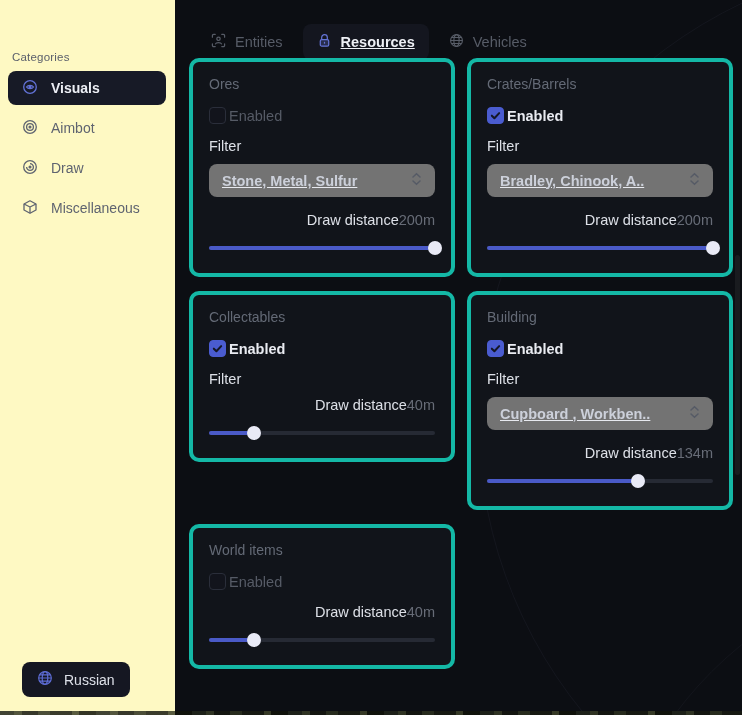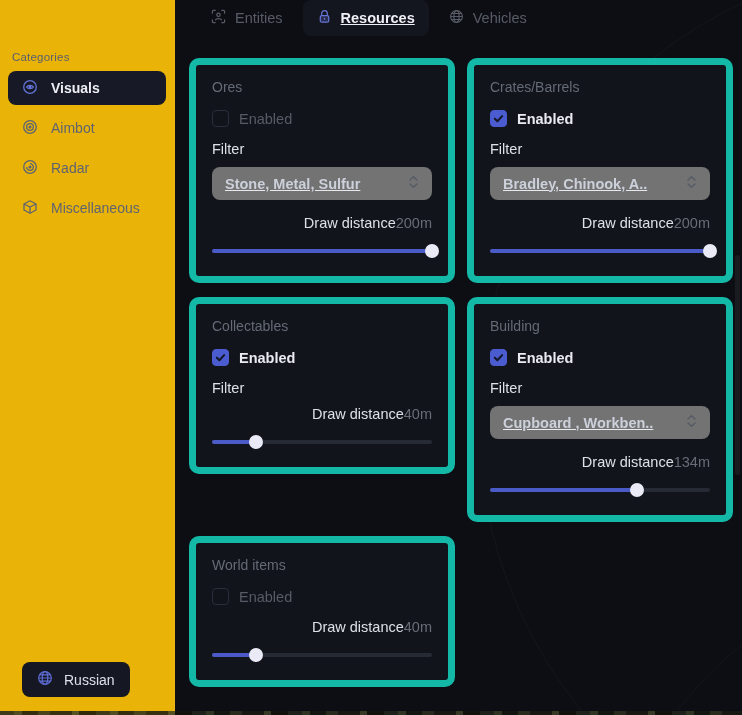--- a/index.html
+++ b/index.html
@@ -12,58 +12,58 @@
   }
   
   .deco-circle { position:absolute; border-radius:50%; border:1px solid rgba(150,160,200,0.06); pointer-events:none; }
   .deco-1 { left:478px; top:-42px; width:924px; height:924px; }
   .deco-2 { left:600px; top:560px; width:760px; height:760px; border-color:rgba(150,160,200,0.05); }
 
   
   .sidebar {
     position:absolute; left:0; top:0; width:175px; height:715px;
     border-right:1px solid rgba(255,255,255,0.055);
-    background:#eab308; z-index:3;
+    background:#fef9c3; z-index:3;
   }
   .categories-label { position:absolute; left:12px; top:51px; font-size:11.5px; color:#5b606b; letter-spacing:0.2px; }
   .side-items { position:absolute; left:8px; top:71px; right:8px; display:flex; flex-direction:column; gap:6px; }
   .side-item {
     display:flex; align-items:center; gap:13px;
     height:34px; padding:0 14px; border-radius:8px;
     color:#5f6470; font-size:14px; cursor:pointer;
   }
   .side-item.on { background:#171a26; color:#eceef4; font-weight:600; }
   .side-item svg { flex:0 0 auto; }
   .lang-btn {
     position:absolute; left:22px; bottom:18px; height:35px;
     display:inline-flex; align-items:center; gap:11px; padding:16px 15px;
     background:#151722; border-radius:8px; font-size:14px; color:#dde0e8; cursor:pointer;
   }
 
   
-  .tabbar { position:absolute; left:197px; top:0; display:flex; align-items:center; gap:6px; z-index:2; }
+  .tabbar { position:absolute; left:197px; top:24px; display:flex; align-items:center; gap:6px; z-index:2; }
   .tab {
     display:flex; align-items:center; gap:9px;
     padding:0 14px; height:36px; border-radius:8px;
     color:#575c67; font-size:14.5px; cursor:pointer;
   }
   .tab.on { background:#14161f; color:#eef0f5; font-weight:700;text-decoration:underline; }
 
   
   .grid {
     position:absolute; left:189px; top:58px; width:544px;
     display:grid; grid-template-columns:266px 266px; column-gap:12px; row-gap:14px;
     align-items:start; z-index:2;
   }
   .card {
-    background:#11141a; border:7px solid #14b8a6; border-radius:10px;
+    background:#11141a; border:4px solid #14b8a6; border-radius:10px;
     padding:14px 16px 18px 16px;
   }
   .card-title { font-size:14px; color:#646a76; margin-bottom:15px; }
-  .check-row { display:flex; align-items:center; gap:10px; margin-bottom:14px; cursor:pointer; }
+  .check-row { display:flex; align-items:center; gap:3px; margin-bottom:14px; cursor:pointer; }
   .checkbox {
     width:17px; height:17px; border-radius:4px;
     border:1px solid #2a2e3a; background:#12141c;
     display:flex; align-items:center; justify-content:center;
   }
   .checkbox svg { display:none; }
   .check-row.on .checkbox { background:#4a5cd0; border-color:#4a5cd0; }
   .check-row.on .checkbox svg { display:block; }
   .check-label { font-size:14.5px; color:#565b66; }
   .check-row.on .check-label { color:#e9ebf1; font-weight:600; }
@@ -128,21 +128,21 @@
     </div>
 
     <div class="side-item">
       <span>
         <svg width="16" height="16" viewBox="0 0 16 16" fill="none" stroke="#5f6470" stroke-width="1.3">
           <circle cx="8" cy="8" r="6.3"></circle>
           <path d="M8 4.6 A3.4 3.4 0 1 1 4.6 8"></path>
           <circle cx="8" cy="8" r="0.9" fill="#5f6470"></circle>
         </svg>
       </span>
-      <span>Radar</span>
+      <span>Draw</span>
     </div>
 
     <div class="side-item">
       <span>
         <svg width="16" height="16" viewBox="0 0 16 16" fill="none" stroke="#5f6470" stroke-width="1.3" stroke-linejoin="round">
           <path d="M8 1.8 L14 5 L14 11 L8 14.2 L2 11 L2 5 Z"></path>
           <path d="M2 5 L8 8 L14 5 M8 8 L8 14.2"></path>
         </svg>
       </span>
       <span>Miscellaneous</span>

